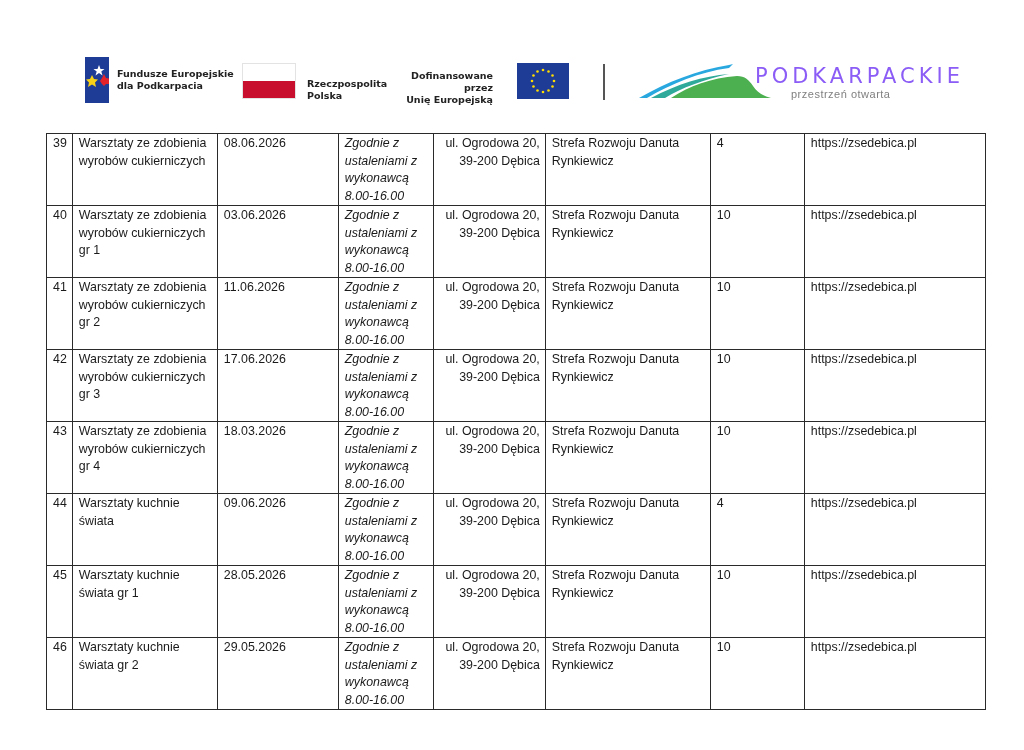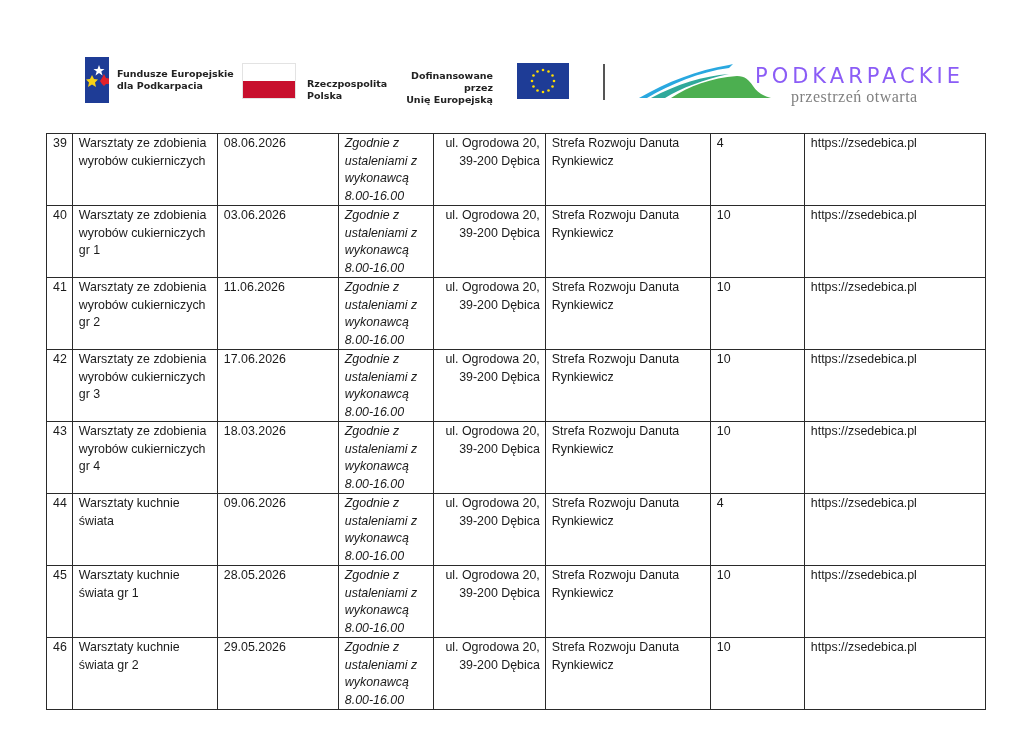--- a/index.html
+++ b/index.html
@@ -9,21 +9,21 @@
   .fe-text { position:absolute; left:86px; top:68px; font-size:9.5px; font-weight:bold; line-height:12px; font-family:"DejaVu Sans", sans-serif; color:#222; }
   .flag { position:absolute; left:211px; top:63px; width:54px; height:36px; border:1px solid #e3e3e3; box-sizing:border-box; }
   .flag .w { height:50%; background:#ffffff; }
   .flag .r { height:50%; background:#c8102e; }
   .rp-text { position:absolute; left:276px; top:78px; font-size:9.5px; font-weight:bold; line-height:12px; font-family:"DejaVu Sans", sans-serif; color:#222; }
   .ue-text { position:absolute; left:364px; top:70px; width:98px; text-align:right; font-size:9.5px; font-weight:bold; line-height:12px; font-family:"DejaVu Sans", sans-serif; color:#222; }
   .eu-flag { position:absolute; left:486px; top:63px; width:52px; height:36px; background:#1e3c96; }
   .divider { position:absolute; left:572px; top:64px; width:1.5px; height:36px; background:#555; }
   .pk-logo { position:absolute; left:606px; top:62px; width:134px; height:38px; }
   .pk-title { position:absolute; left:724px; top:64px; font-size:21px; letter-spacing:4px; color:#8b5cf6; font-family:"DejaVu Sans", sans-serif; }
-  .pk-sub { position:absolute; left:760px; top:88px; font-size:16px; color:#808080; font-family:Liberation Serif, serif; letter-spacing:0.5px; }
+  .pk-sub { position:absolute; left:760px; top:88px; font-size:11px; color:#808080; font-family:Liberation Sans, sans-serif; letter-spacing:0.5px; }
 
   table.events { position:absolute; left:46px; top:133px; border-collapse:collapse; table-layout:fixed; }
   table.events td { border:1.3px solid #2a2a2a; vertical-align:top; font-size:12.4px; line-height:17.5px; padding:1px 5px 0 6px; height:69px; box-sizing:border-box; overflow:hidden; color:#1a1a1a; }
   td.c-no { width:20px; padding-left:6px; }
   td.c-name { width:145px; }
   td.c-date { width:121px; }
   td.c-time { width:95px;font-style:italic; }
   td.c-addr { width:112px;text-align:right; }
   td.c-org { width:165px; }
   td.c-cap { width:94px; }

